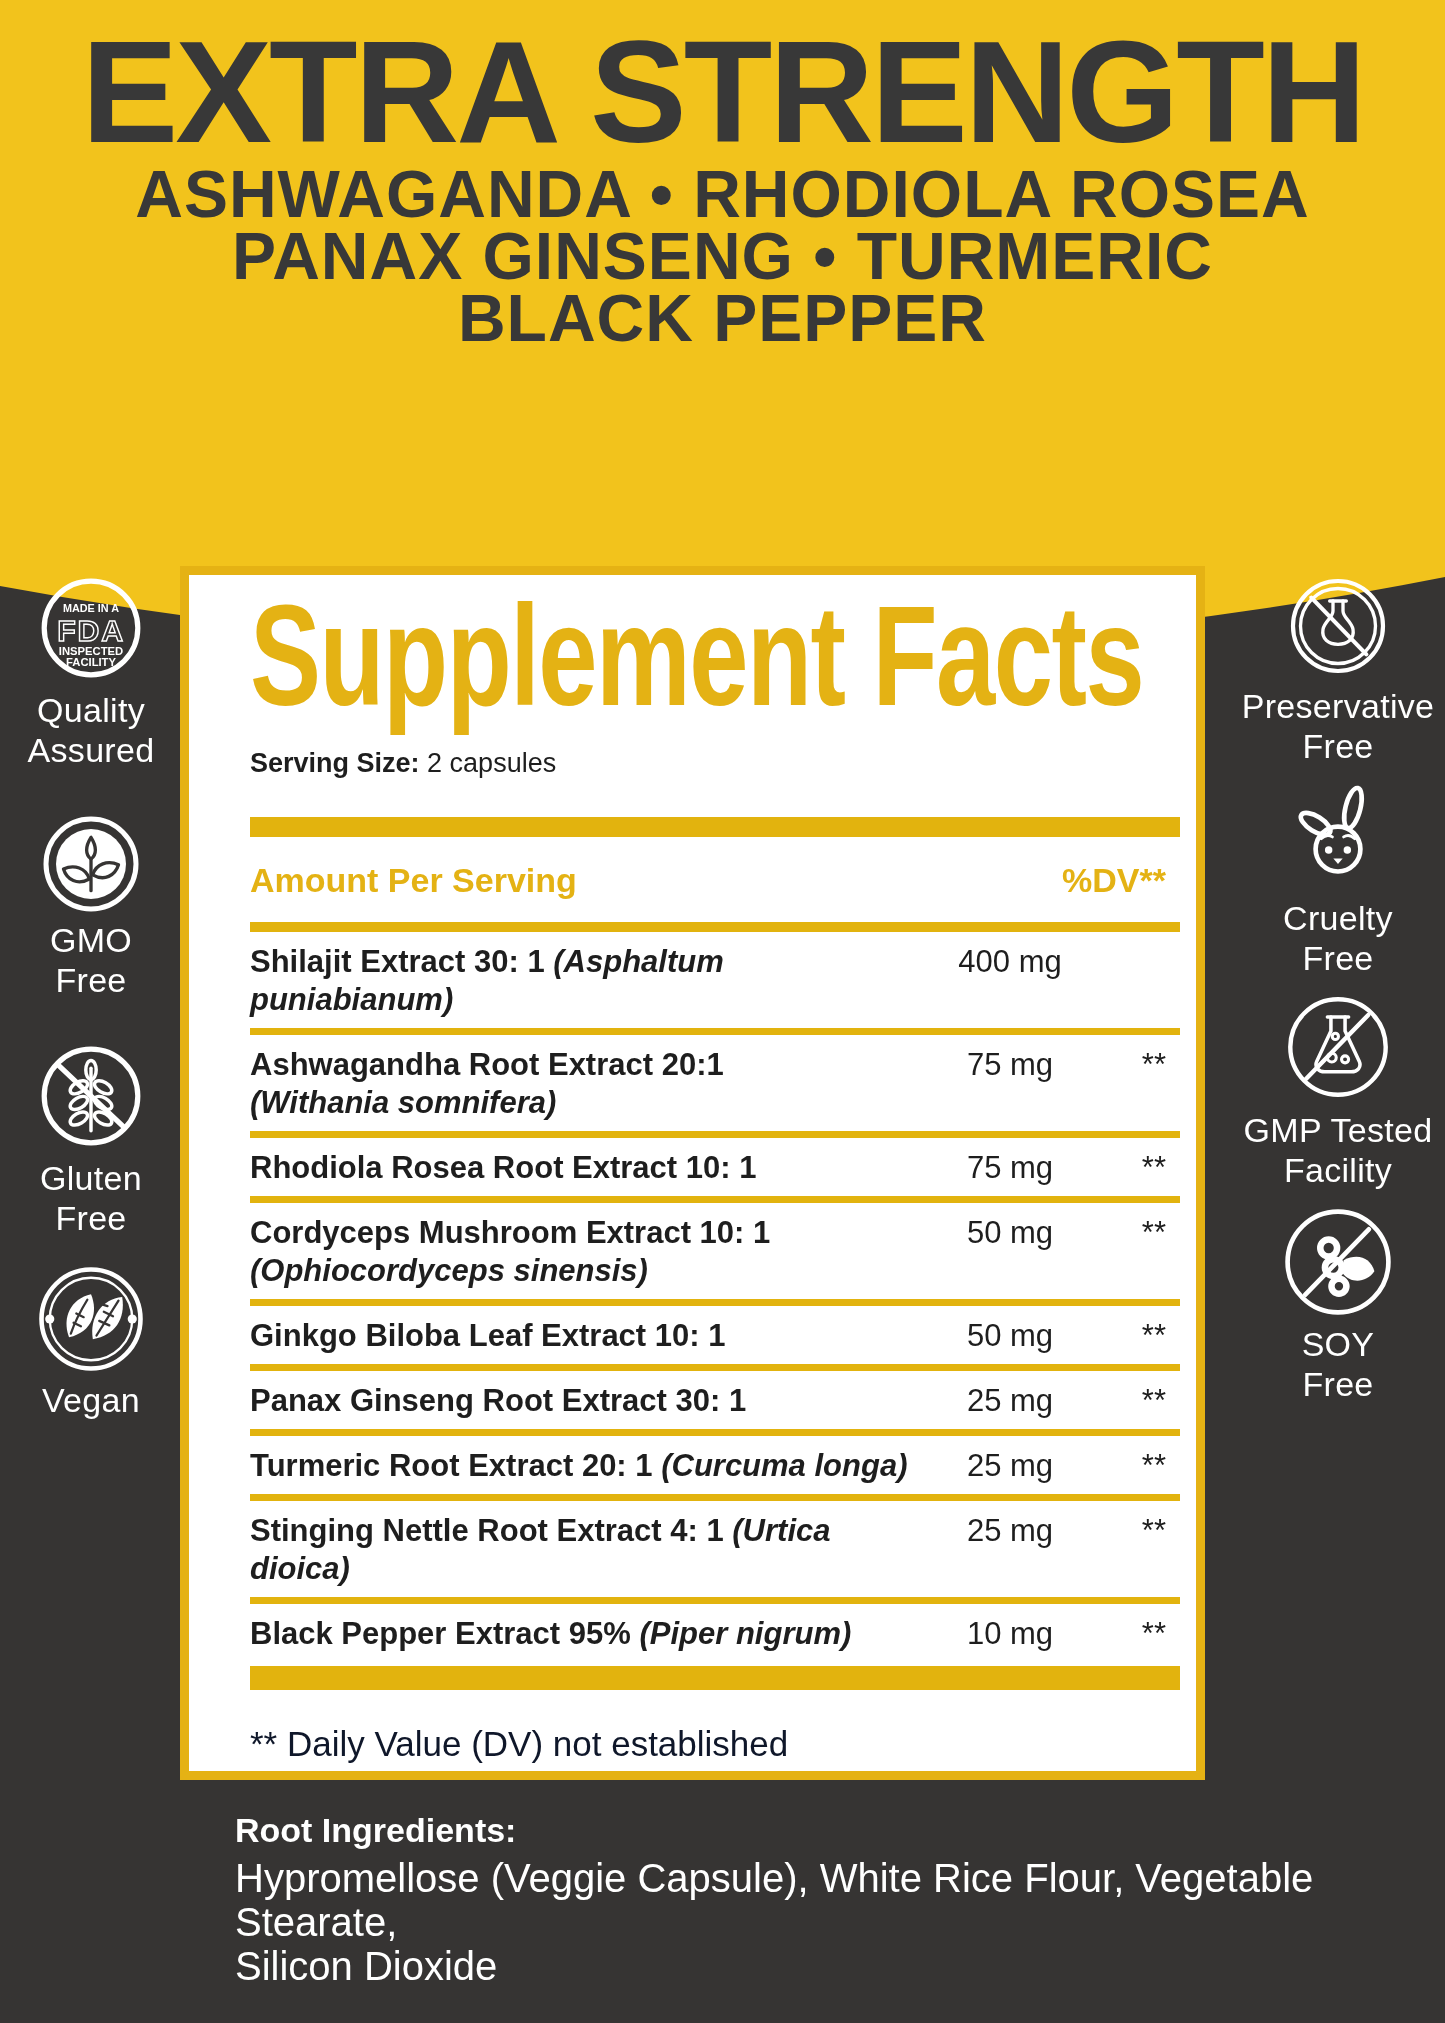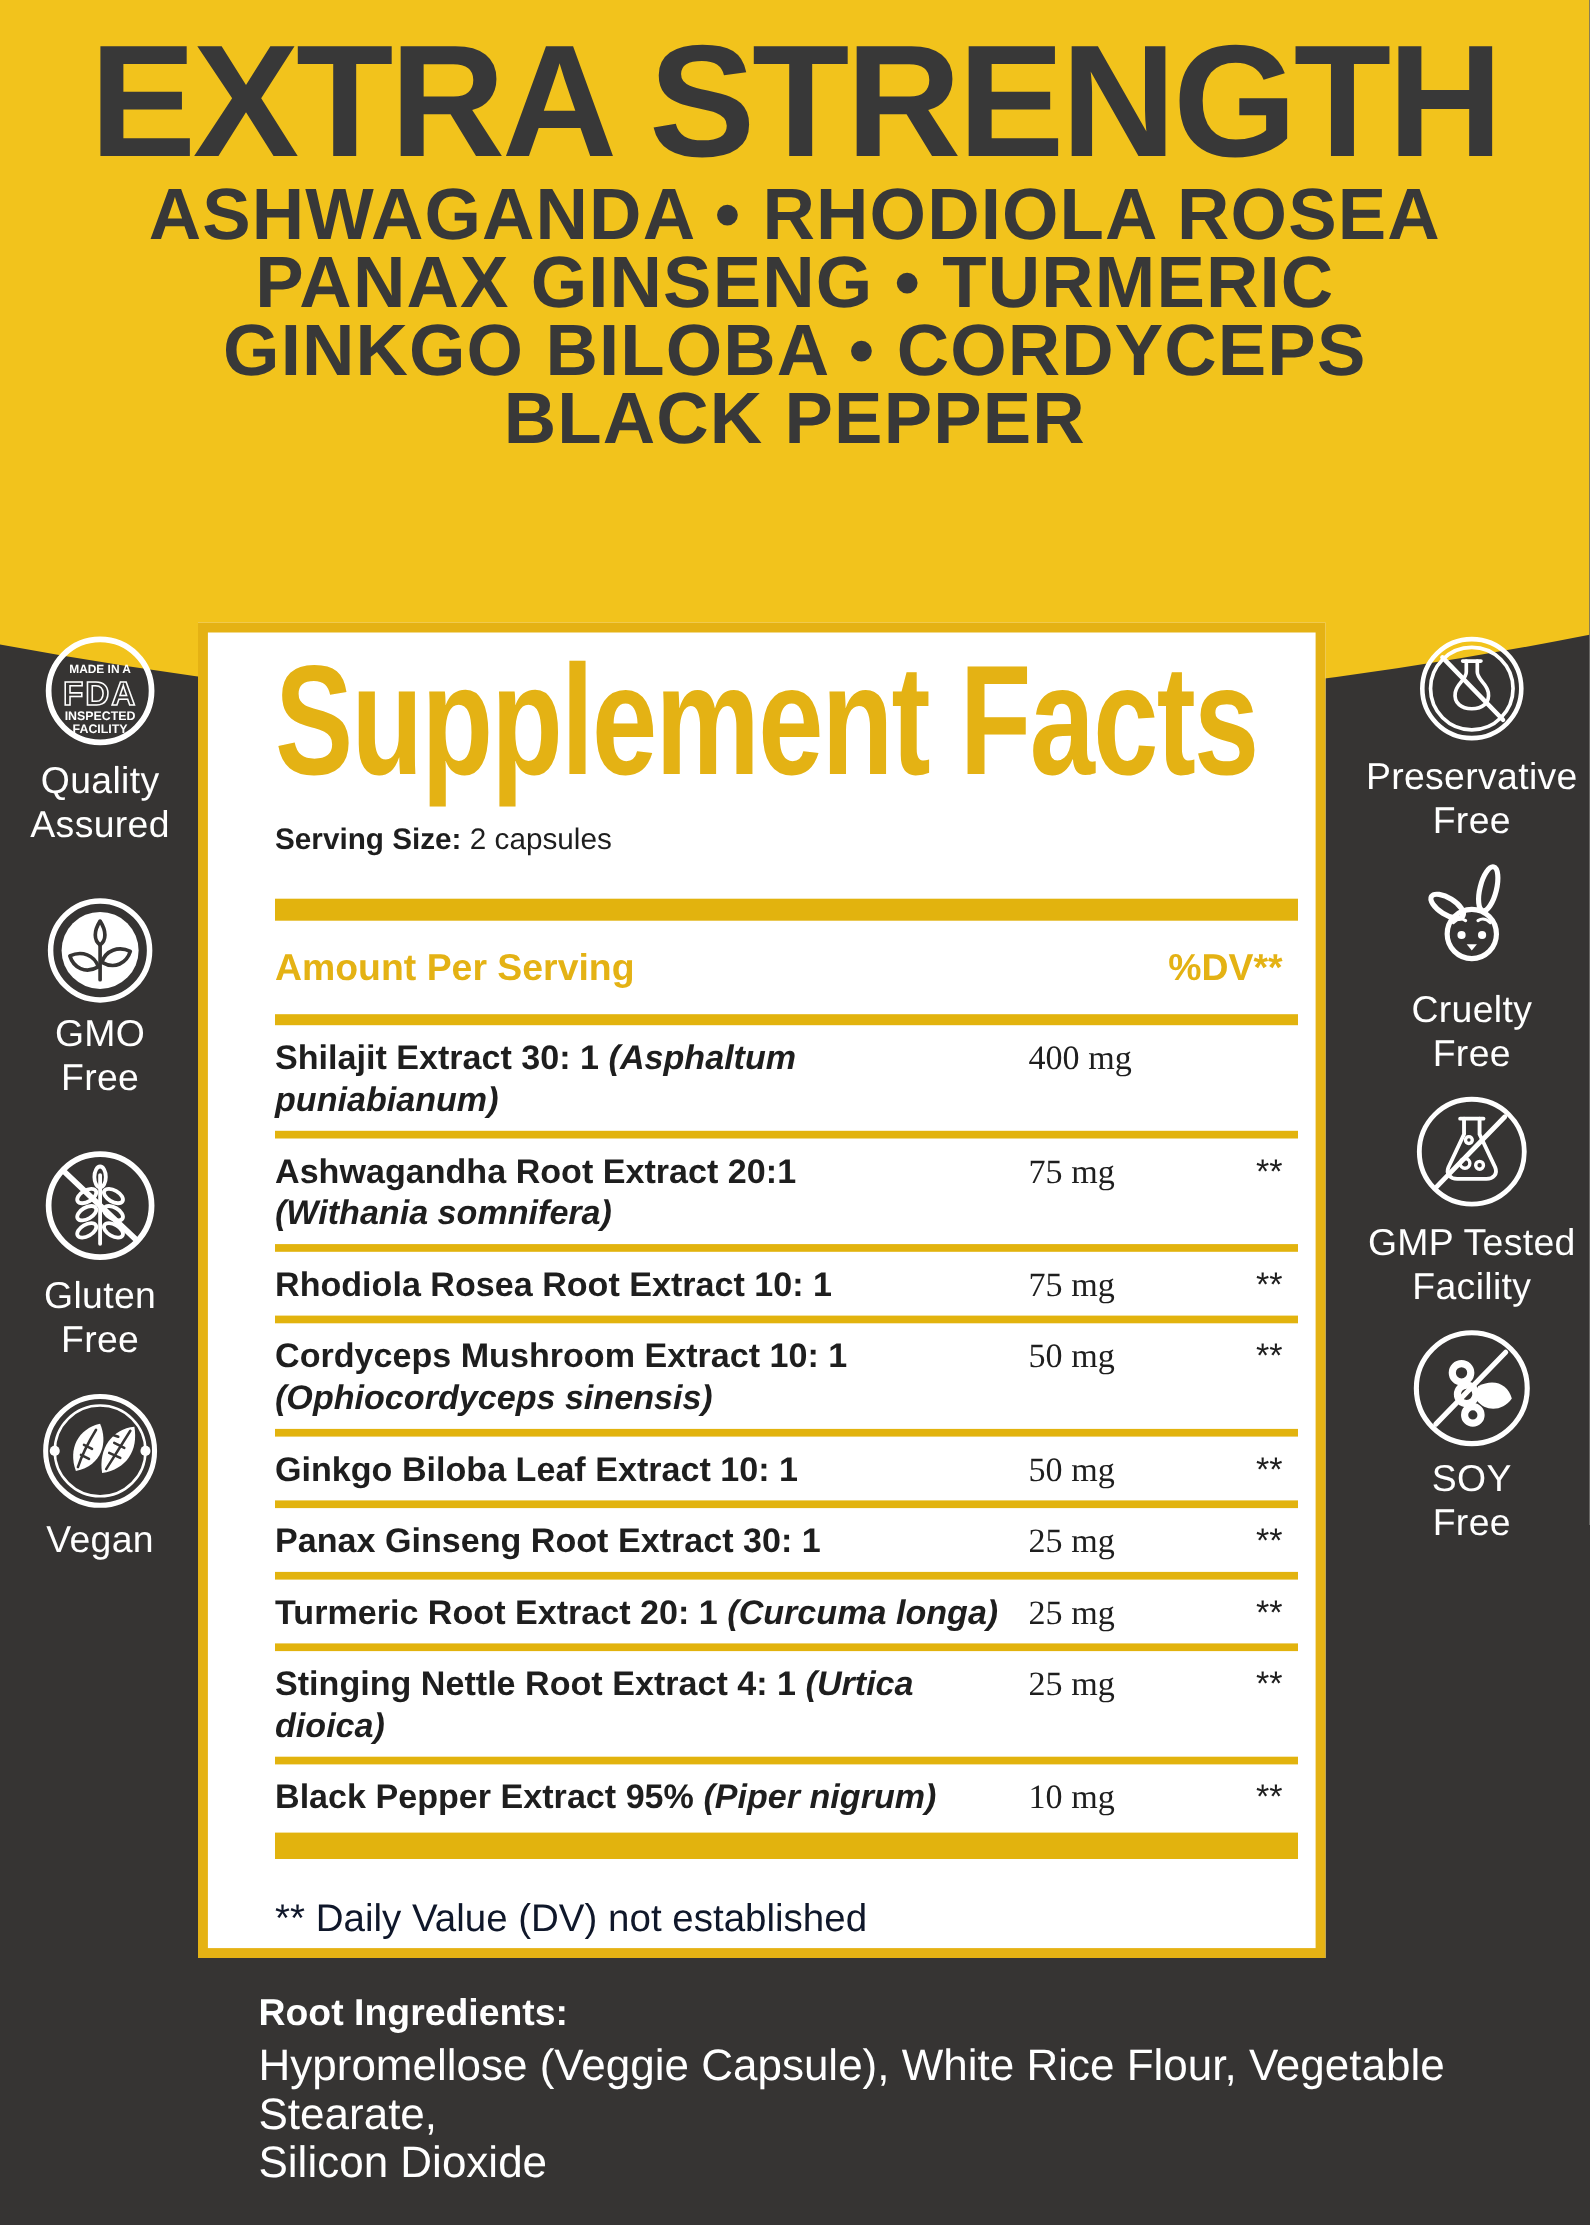--- a/index.html
+++ b/index.html
@@ -31,21 +31,21 @@
   .bar-med{height:10px;}
   .t-header{display:flex;justify-content:space-between;align-items:flex-end;
     color:#E4B214;font-weight:bold;font-size:34px;padding:24px 0 22px;}
   .t-header .dvh{padding-right:14px;}
   .sep{height:7px;background:#E2B30E;}
   .row{display:flex;align-items:flex-start;padding:11px 0 9px;
     font-size:31px;line-height:38px;color:#1e1e1e;}
   .cell-name{flex:1;font-weight:bold;padding-right:16px;}
   .latin{font-style:italic;font-weight:bold;}
   .latin-block{display:block;}
-  .cell-amt{flex:0 0 150px;text-align:left;font-weight:normal;font-family:Liberation Serif, serif;}
+  .cell-amt{flex:0 0 150px;text-align:center;font-weight:normal;}
   .cell-dv{flex:0 0 95px;text-align:right;padding-right:14px;font-weight:normal;box-sizing:border-box;}
   .footnote{margin-top:34px;font-size:35px;color:#0f172a;}
   
   .badge-col{position:absolute;top:570px;display:flex;flex-direction:column;align-items:center;color:#ffffff;}
   .badge-col.left{left:0;width:182px;}
   .badge-col.right{left:1238px;width:200px;}
   .badge-label{font-size:34px;line-height:40px;text-align:center;white-space:pre-line;letter-spacing:0.3px;}
   .icon svg{display:block;}
   .mt6{margin-top:6px;}.mt10{margin-top:10px;}.mt14{margin-top:14px;}
   .mt16{margin-top:16px;}.mt26{margin-top:26px;}.mt44{margin-top:44px;}
@@ -63,21 +63,20 @@
 
   <svg class="curve-bg" width="1445" height="730" viewBox="0 0 1445 730">
     <path d="M0,0 H1445 V577 Q722,720 0,586 Z" fill="#F2C31C"></path>
   </svg>
 
   <div class="hero">
     <div class="hero-title">EXTRA STRENGTH</div>
     <div class="hero-sub">
       <div>ASHWAGANDA • RHODIOLA ROSEA</div>
       <div>PANAX GINSENG • TURMERIC</div>
-      <div>GINKGO BILOBA • CORDYCEPS</div>
       <div>BLACK PEPPER</div>
     </div>
   </div>
 
   <div class="panel">
     <div class="panel-title">Supplement Facts</div>
 
     <div class="serving">
       <div><b>Serving Size:</b> <span>2 capsules</span></div>
     </div>

